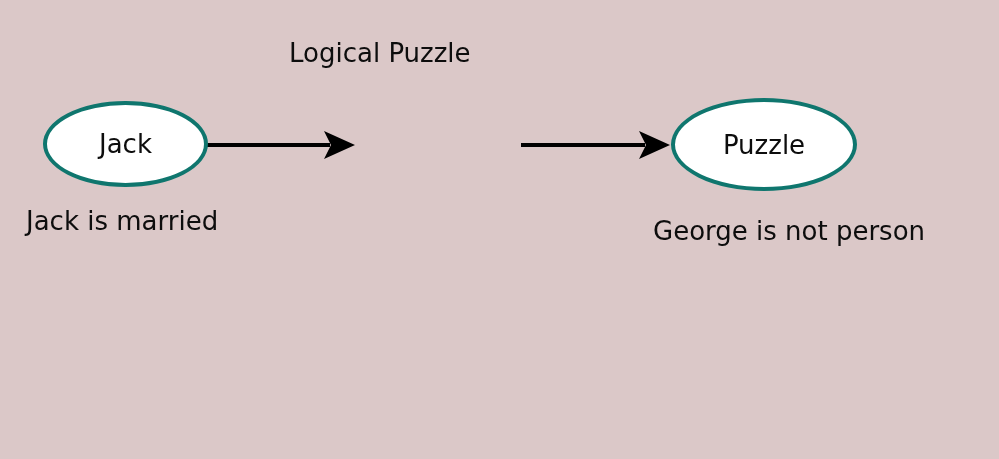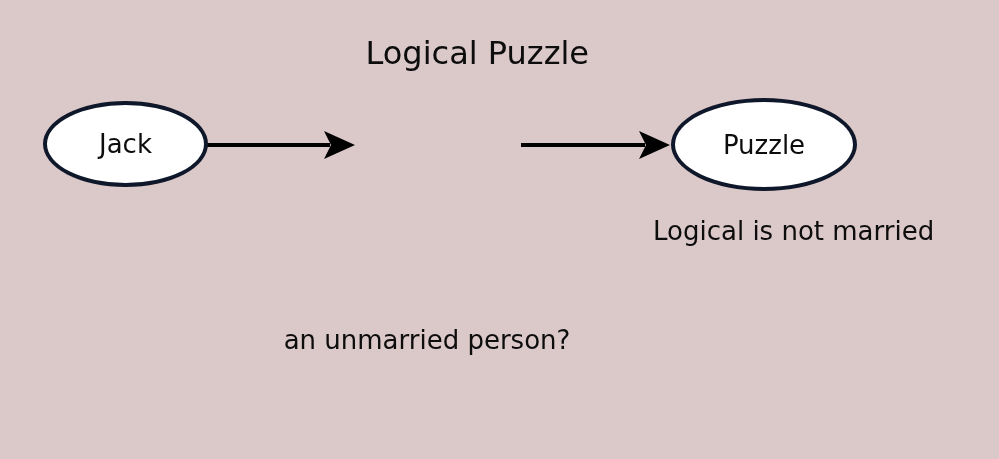--- a/index.html
+++ b/index.html
@@ -13,30 +13,30 @@
     background: #dbc8c8;
     font-family: "DejaVu Sans", "Liberation Sans", sans-serif;
     color: #0d0d0d;
     overflow: hidden;
   }
   .title {
     position: absolute;
     left: 289px;
     top: 38px;
     width: 300px;
-    text-align: right;
-    font-size: 32px;
+    text-align: left;
+    font-size: 26px;
     line-height: 30px;
     white-space: nowrap;
   }
   .node {
     position: absolute;
     box-sizing: border-box;
     background: #ffffff;
-    border: 4px solid #0f172a;
+    border: 4px solid #0f766e;
     border-radius: 50%;
     display: flex;
     align-items: center;
     justify-content: center;
     font-size: 26px;
   }
   #node-jack   { left: 43px;  top: 101px; width: 165px; height: 86px; }
   #node-anne   { left: 355px; top: 101px; width: 167px; height: 86px; }
   #node-george { left: 671px; top: 98px;  width: 186px; height: 93px; }
   .annotation {
@@ -81,20 +81,20 @@
 
   <div class="node" id="node-jack">
     <span>Jack</span>
   </div>
 
 
   <div class="node" id="node-george">
     <span>Puzzle</span>
   </div>
 
+  <div class="annotation" id="annotation-jack">Jack is married</div>
 
-  <div class="annotation" id="annotation-george">Logical is not married</div>
+  <div class="annotation" id="annotation-george">George is not person</div>
 
   <div class="question">
-    <div>an unmarried person?</div>
   </div>
 
 </div>
 
 </body></html>

